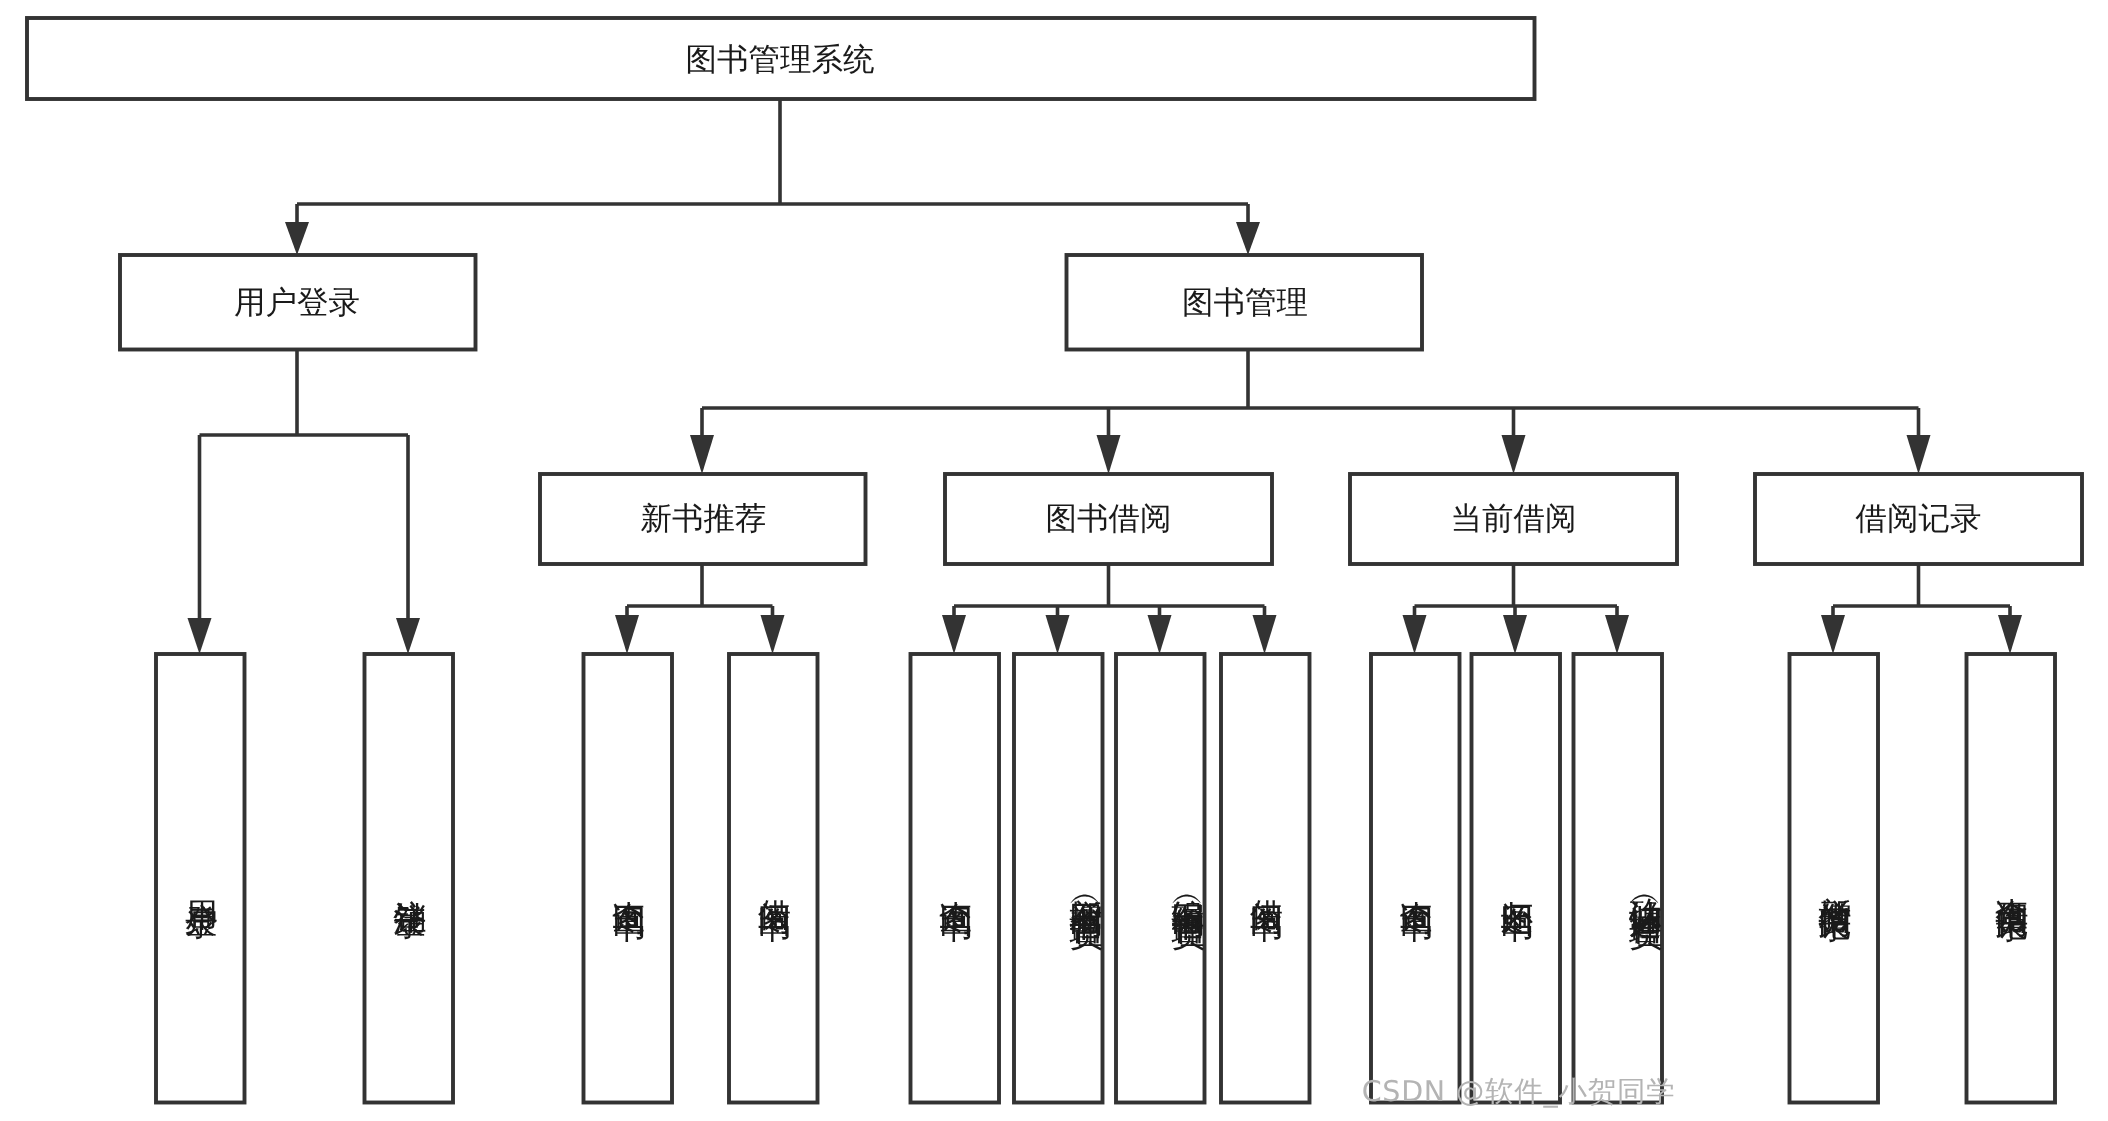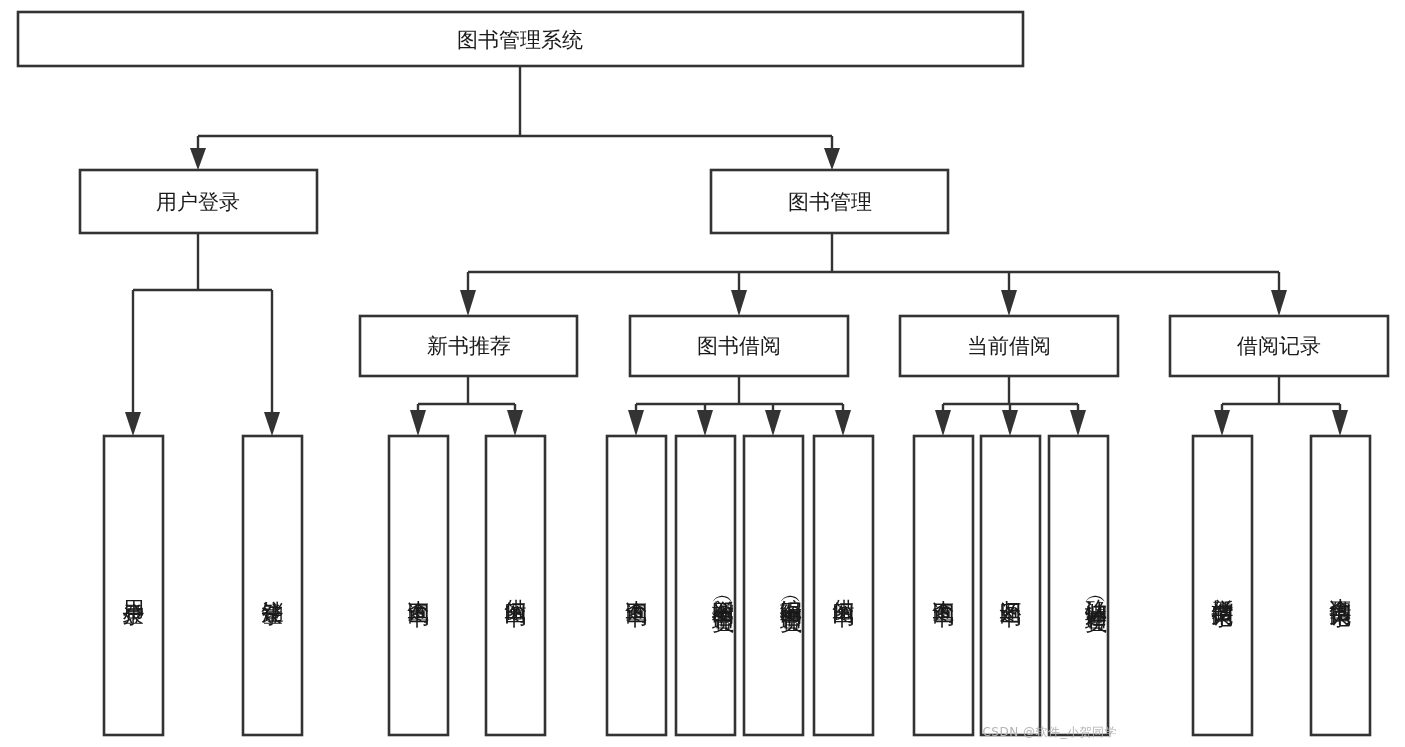--- a/index.html
+++ b/index.html
@@ -61,21 +61,21 @@
     align-items: center;
     justify-content: center;
     white-space: nowrap;
     pointer-events: none;
   }
   .watermark {
     position: absolute;
     right: 12px;
     bottom: 6px;
     font-family: "DejaVu Sans", "Liberation Sans", sans-serif;
-    font-size: 12px;
+    font-size: 19px;
     color: #b4b4b4;
     letter-spacing: 0.5px;
     white-space: nowrap;
   }
 </style>
 </head>
 <body>
 
 <div id="diagram-root">
 

